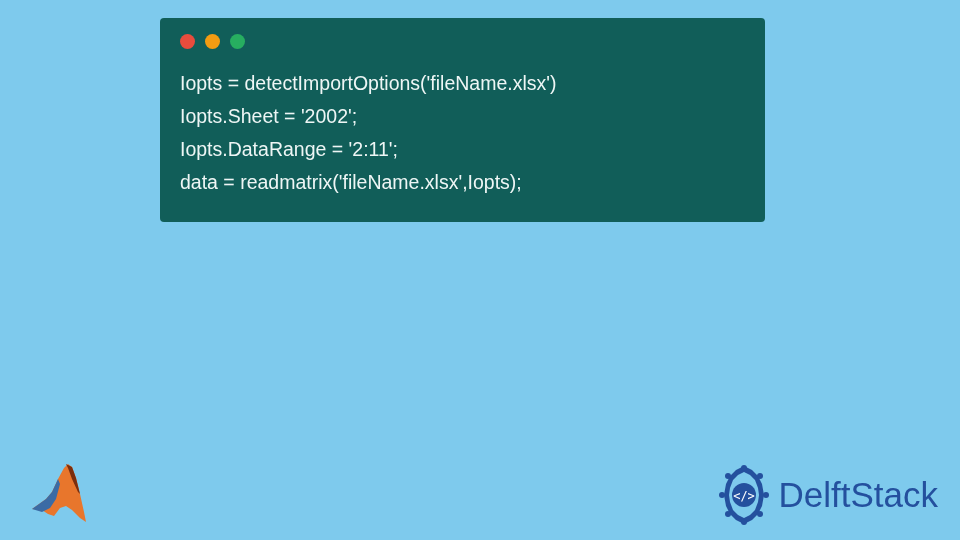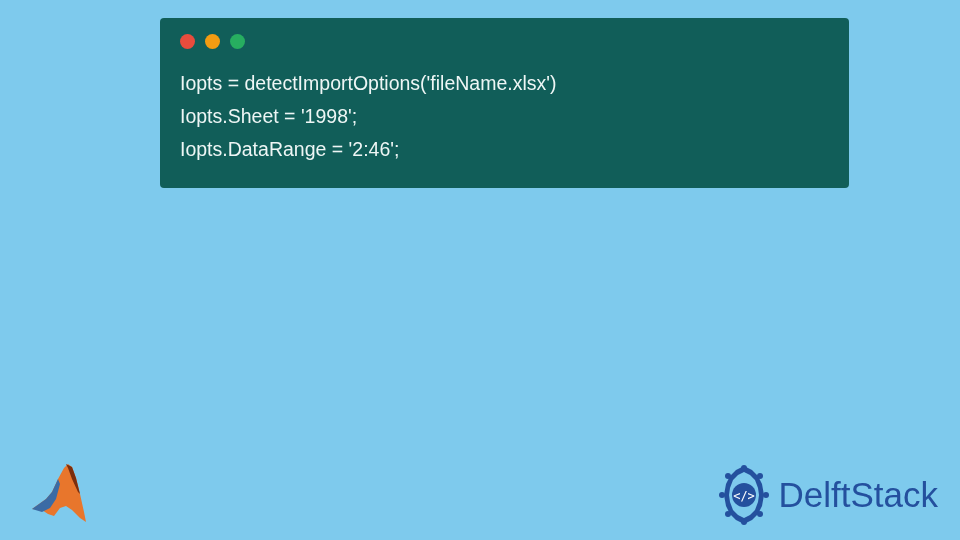--- a/index.html
+++ b/index.html
@@ -12,21 +12,21 @@
       height: 540px;
       background: #7ecaed;
       position: relative;
       overflow: hidden;
       font-family: Arial, sans-serif;
     }
     .code-block {
       position: absolute;
       left: 160px;
       top: 18px;
-      width: 689px;
+      width: 605px;
       background: #115e59;
       border-radius: 4px;
       padding: 16px 20px 22px 20px;
     }
     .window-controls {
       display: flex;
       gap: 10px;
       margin-bottom: 18px;
     }
     .dot {
@@ -76,22 +76,23 @@
 <body>
 
 <div class="code-block">
   <div class="window-controls">
     <div class="dot red"></div>
     <div class="dot yellow"></div>
     <div class="dot green"></div>
   </div>
   <div class="code-lines">
     <div class="code-line">Iopts = detectImportOptions('fileName.xlsx')</div>
-    <div class="code-line">Iopts.Sheet = '1998';</div>
-    <div class="code-line">Iopts.DataRange = '2:46';</div>
+    <div class="code-line">Iopts.Sheet = '2002';</div>
+    <div class="code-line">Iopts.DataRange = '2:11';</div>
+    <div class="code-line">data = readmatrix('fileName.xlsx',Iopts);</div>
   </div>
 </div>
 
 <div class="matlab-logo">
   <svg viewBox="0 0 70 78" xmlns="http://www.w3.org/2000/svg">
     <path d="M 8 55 L 22 45 L 28 38 L 34 25 L 40 14 L 44 10 L 48 13 L 52 24 L 56 40 L 60 58 L 62 68 L 56 64 L 48 56 L 42 52 L 36 54 L 30 62 L 24 60 L 18 56 L 8 55 Z" fill="#e8762c"></path>
     <path d="M 8 55 L 22 45 L 28 38 L 34 25 L 36 30 L 32 45 L 26 54 L 18 58 L 8 55 Z" fill="#3a6ba5"></path>
     <path d="M 42 10 L 48 13 L 52 24 L 56 40 L 54 38 L 48 25 L 44 14 L 42 10 Z" fill="#7a2e0e"></path>
   </svg>
 </div>

